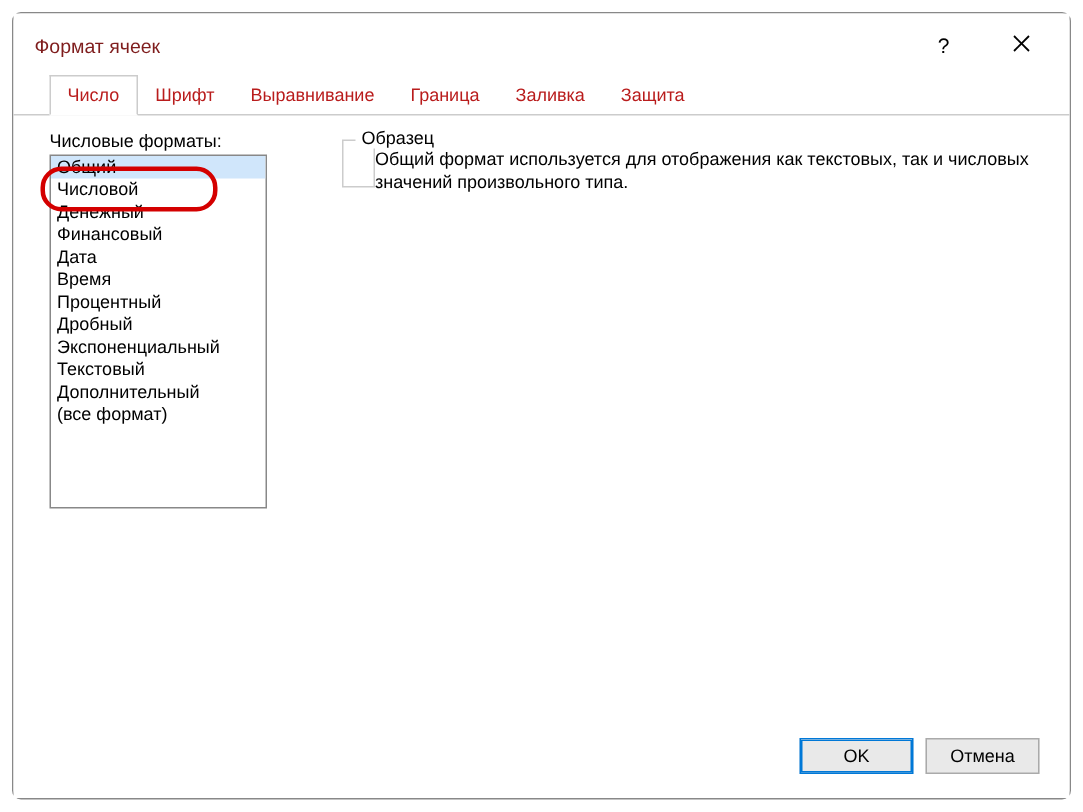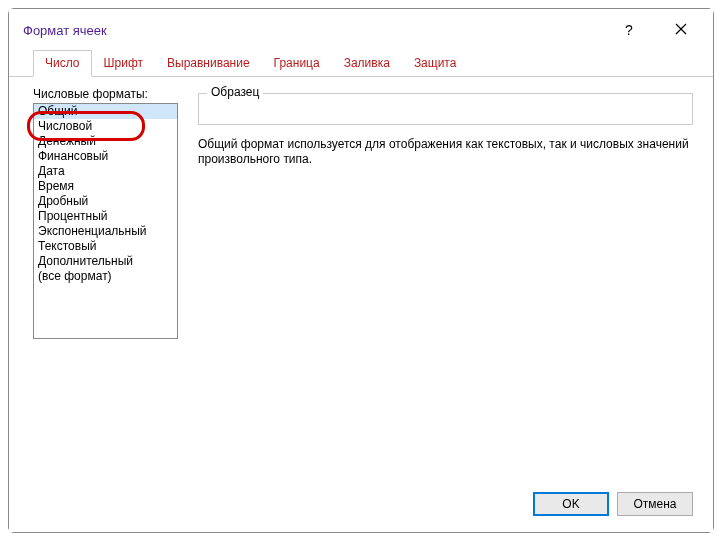--- a/index.html
+++ b/index.html
@@ -30,21 +30,21 @@
     }
     .titlebar {
       display: flex;
       align-items: center;
       justify-content: space-between;
       padding: 8px 10px 4px 14px;
       height: 38px;
     }
     .titlebar-title {
       font-size: 13px;
-      color: #4c1d95;
+      color: #7f1d1d;
     }
     .titlebar-right {
       display: flex;
       align-items: center;
       gap: 24px;
       padding-right: 8px;
     }
     .help-btn, .close-btn {
       font-size: 14px;
       color: #000;
@@ -70,21 +70,21 @@
     }
     .tab.active {
       border: 1px solid #ccc;
       border-bottom: 1px solid #fff;
       background: #fff;
     }
     .content {
       flex: 1;
       padding: 10px 20px 4px 24px;
       display: flex;
-      gap: 20px;
+      gap: 30px;
     }
     .left-col {
       width: 145px;
       display: flex;
       flex-direction: column;
     }
     .formats-label {
       font-size: 12px;
       margin-bottom: 2px;
     }
@@ -115,21 +115,22 @@
       border-radius: 14px;
       pointer-events: none;
       left: -6px;
       top: 8px;
       width: 118px;
       height: 30px;
     }
     .right-col {
       flex: 1;
       display: flex;
-      flex-direction: column;
+      flex-direction: row;
+      margin-left: 20px;
     }
     .sample-group {
       border: 1px solid #ccc;
       padding: 12px 10px;
       position: relative;
       margin-top: 6px;
       height: 32px;
     }
     .sample-group legend {
       font-size: 12px;
@@ -199,22 +200,22 @@
     <div class="left-col">
       <div class="formats-label">Числовые форматы:</div>
       <div class="listbox-wrap">
         <div class="listbox">
           <div class="listbox-item selected">Общий</div>
           <div class="listbox-item">Числовой</div>
           <div class="listbox-item">Денежный</div>
           <div class="listbox-item">Финансовый</div>
           <div class="listbox-item">Дата</div>
           <div class="listbox-item">Время</div>
+          <div class="listbox-item">Процентный</div>
           <div class="listbox-item">Дробный</div>
-          <div class="listbox-item">Процентный</div>
           <div class="listbox-item">Экспоненциальный</div>
           <div class="listbox-item">Текстовый</div>
           <div class="listbox-item">Дополнительный</div>
           <div class="listbox-item">(все формат)</div>
         </div>
         <div class="highlight-ring"></div>
       </div>
     </div>
 
     <div class="right-col">

